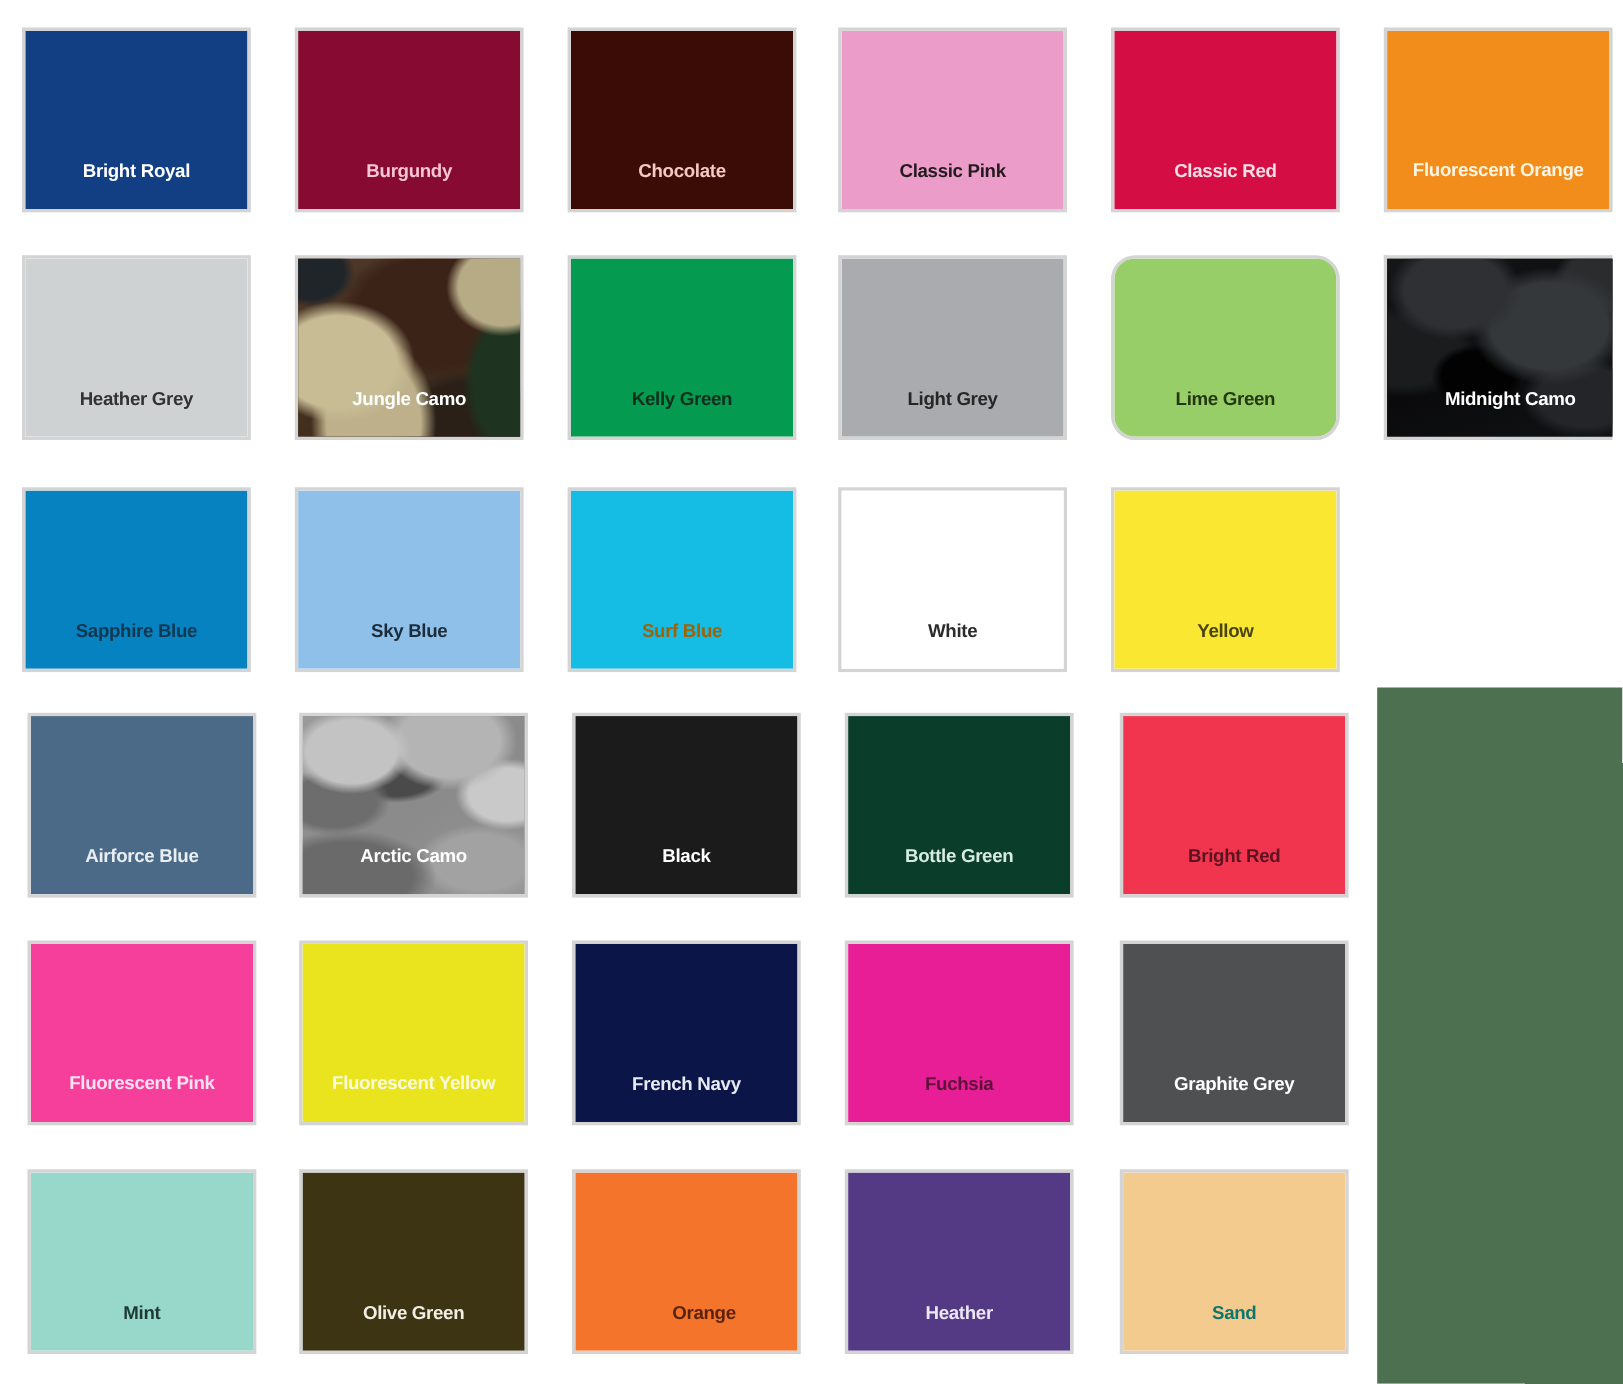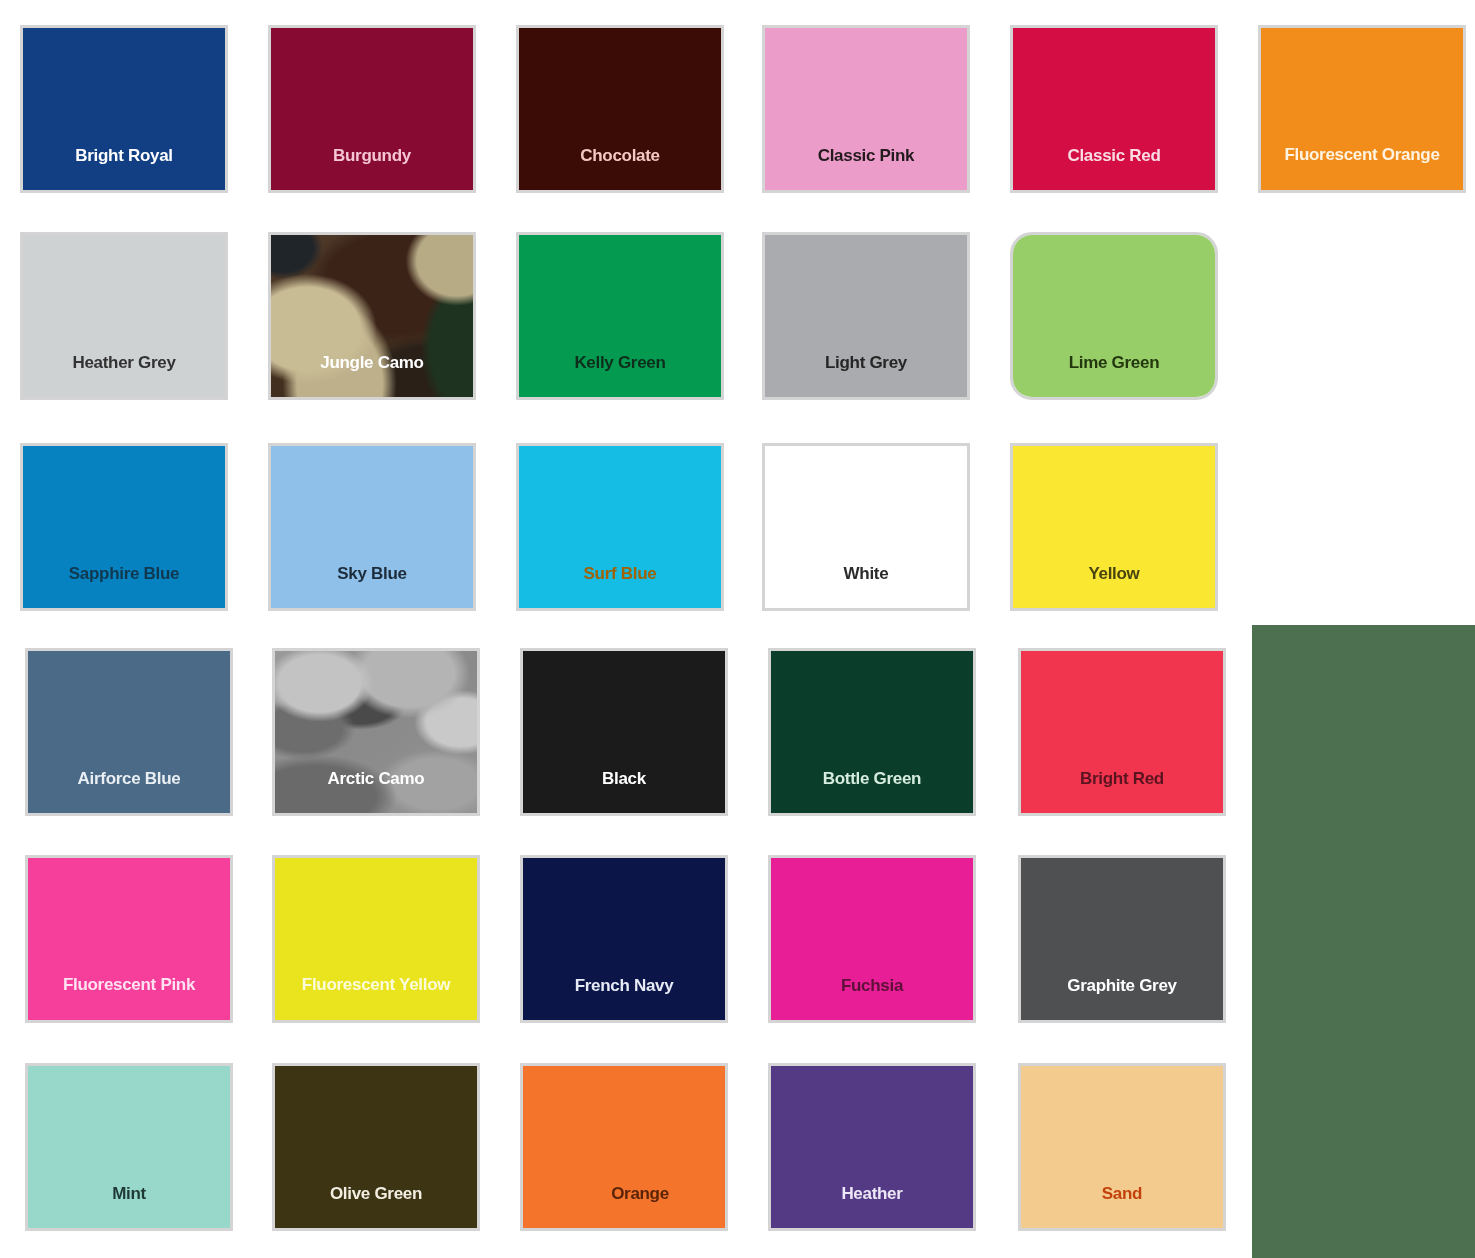--- a/index.html
+++ b/index.html
@@ -171,20 +171,24 @@
         <div class="swatch-label" style="color: rgb(13, 46, 27);">Kelly Green</div>
       </div>
       <div class="swatch" style="left: 762px; top: 232px;">
         <div class="swatch-fill" style="background: rgb(170, 171, 174);"></div>
         <div class="swatch-label" style="color: rgb(38, 38, 38);">Light Grey</div>
       </div>
       <div class="swatch" style="left: 1010px; top: 232px; border-radius: 22px;">
         <div class="swatch-fill" style="background: rgb(151, 206, 104);"></div>
         <div class="swatch-label" style="color: rgb(36, 56, 15);">Lime Green</div>
       </div>
+      <div class="swatch clipped-right" style="left: 1258px; top: 232px;">
+        <div class="swatch-fill camo-midnight"></div>
+        <div class="swatch-label" style="color: rgb(255, 255, 255);">Midnight Camo</div>
+      </div>
       <div class="swatch" style="left: 20px; top: 443px;">
         <div class="swatch-fill" style="background: rgb(6, 130, 193);"></div>
         <div class="swatch-label" style="color: rgb(16, 56, 79);">Sapphire Blue</div>
       </div>
       <div class="swatch" style="left: 268px; top: 443px;">
         <div class="swatch-fill" style="background: rgb(143, 192, 233);"></div>
         <div class="swatch-label" style="color: rgb(29, 44, 58);">Sky Blue</div>
       </div>
       <div class="swatch" style="left: 516px; top: 443px;">
         <div class="swatch-fill" style="background: rgb(21, 188, 227);"></div>
@@ -249,17 +253,17 @@
       <div class="swatch" style="left: 520px; top: 1063px;">
         <div class="swatch-fill" style="background: rgb(244, 116, 44);"></div>
         <div class="swatch-label" style="color: rgb(91, 36, 8); padding-left: 32px;">Orange</div>
       </div>
       <div class="swatch" style="left: 768px; top: 1063px;">
         <div class="swatch-fill" style="background: rgb(84, 58, 133);"></div>
         <div class="swatch-label" style="color: rgb(236, 230, 246);">Heather</div>
       </div>
       <div class="swatch" style="left: 1018px; top: 1063px;">
         <div class="swatch-fill" style="background: rgb(243, 203, 142);"></div>
-        <div class="swatch-label" style="color: #c2410c; margin-top: 44px;">Sand</div>
+        <div class="swatch-label" style="color: #0f766e; margin-top: 44px;">Sand</div>
       </div>
     </div>
 
 </div>
 
 </body></html>

